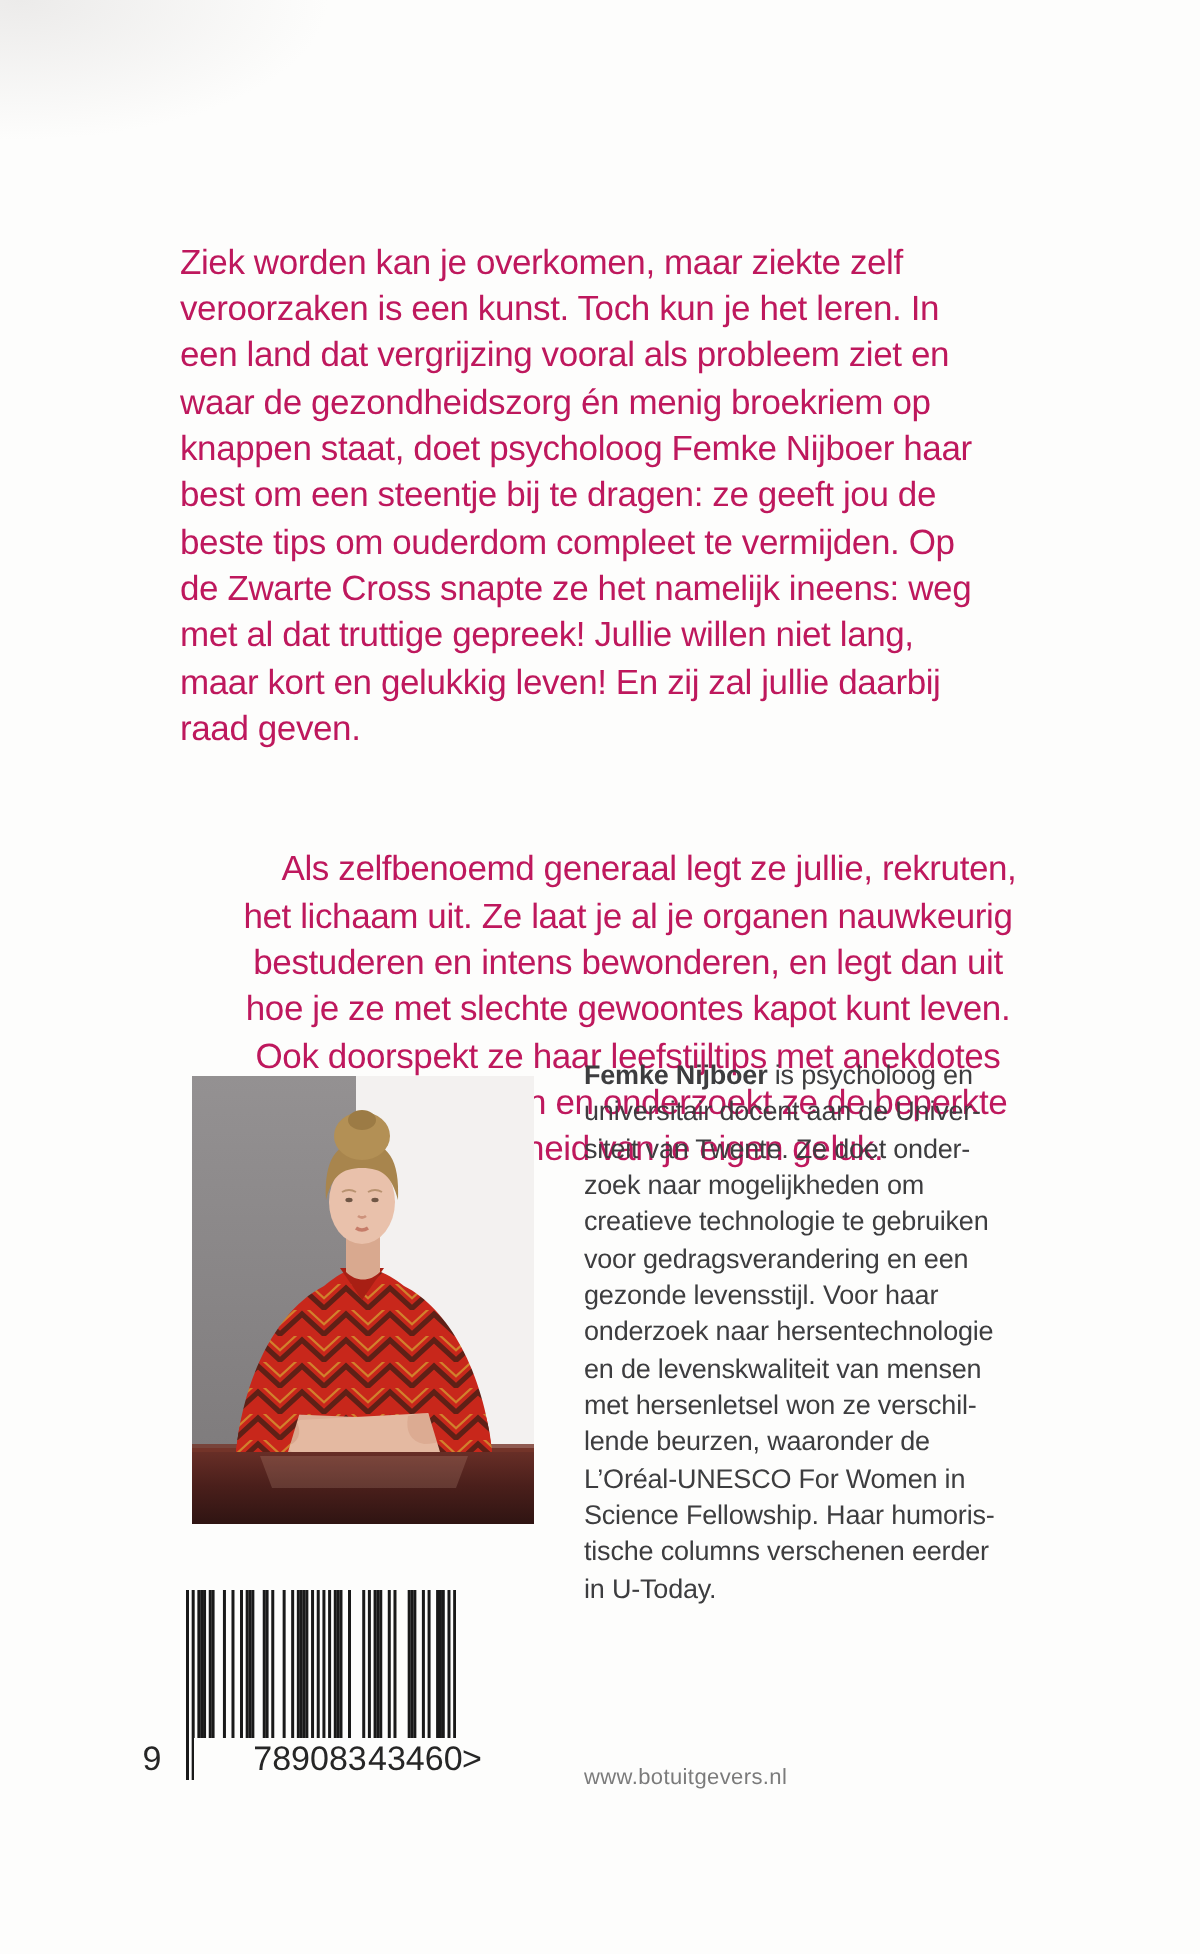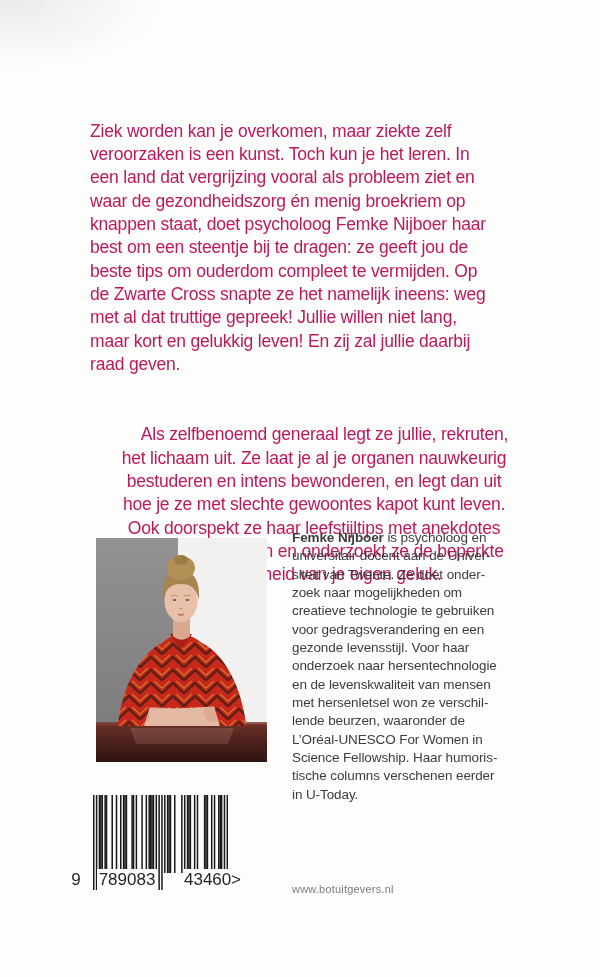--- a/index.html
+++ b/index.html
@@ -35,21 +35,21 @@
   .barcode{
     position:absolute;left:64px;top:795px;width:190px;height:105px;
   }
   .barcode svg{position:absolute;left:29px;top:0;}
   .barcode .digit{
     position:absolute;top:74px;height:22px;line-height:22px;
     background:#fdfdfc;color:#262626;
     font-size:17px;text-align:center;
   }
   .barcode .d-first{left:2px;width:20px;}
-  .barcode .d-group1{left:33px;width:60px;}
+  .barcode .d-group1{left:33px;width:60px;padding-left:28px;}
   .barcode .d-group2{left:100px;width:44px;margin-left:20px;}
   .barcode .d-arrow{left:167px;width:16px;text-align:left;}
   .website{
     position:absolute;left:292px;top:883px;
     color:#7b7b7b;font-size:11px;letter-spacing:0.2px;
   }
 </style>
 </head>
 <body>
 

